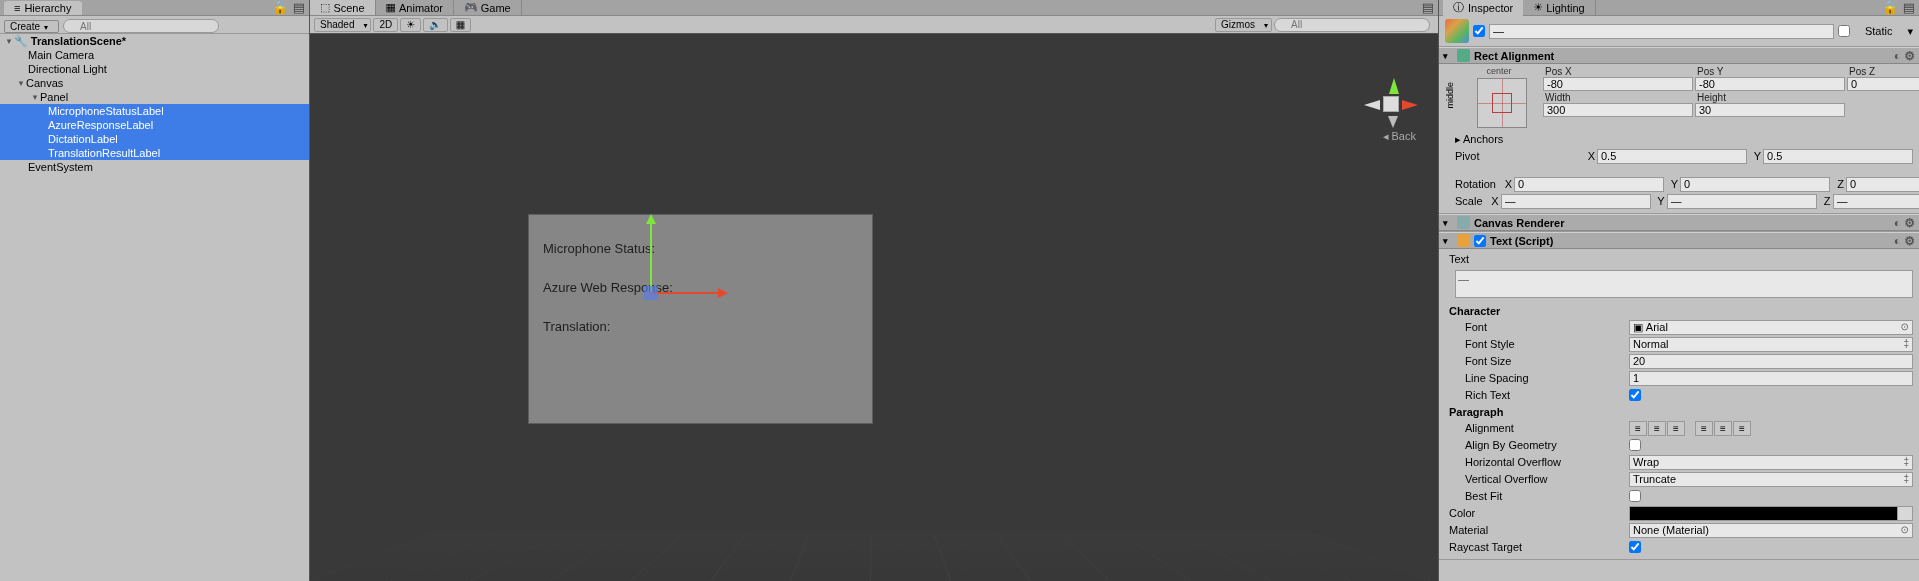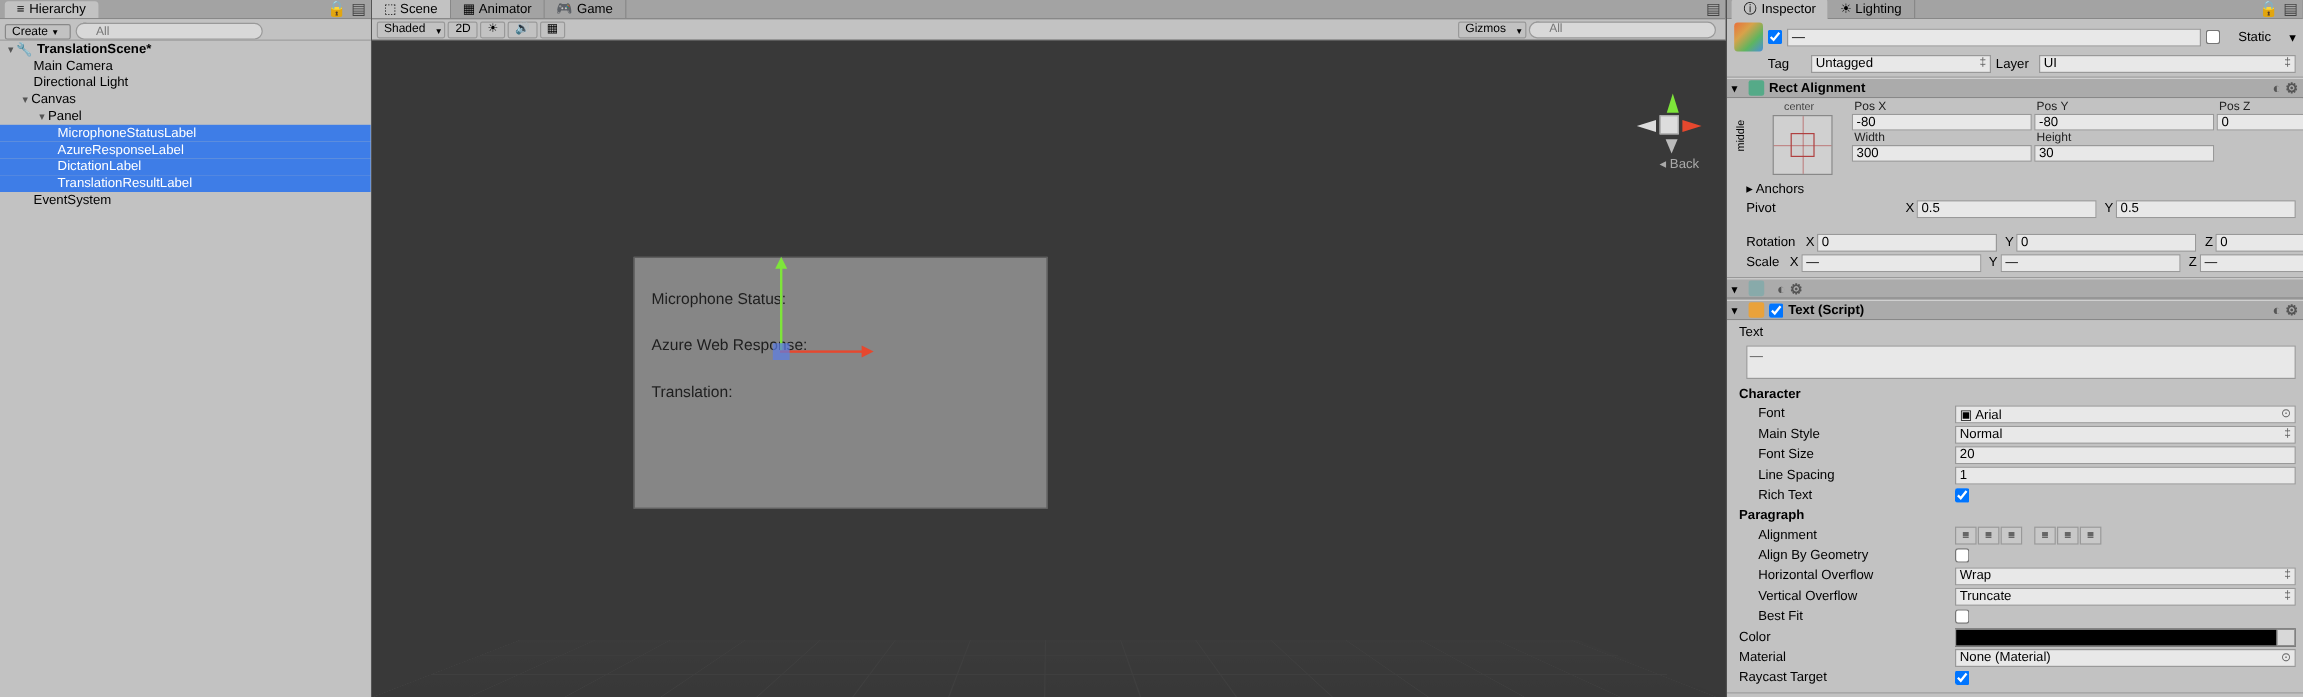--- a/index.html
+++ b/index.html
@@ -258,26 +258,20 @@
       <div class="obj-hr1">
         <div class="cube-ico"></div>
         <input type="checkbox" checked="" class="chk" style="">
         <input class="name-field" value="—" style="">
         <label class="static-lbl">
             <input type="checkbox" class="chk" style="">
             <span>Static</span>
             <span>▾</span>
           </label>
       </div>
-      <div class="obj-hr2">
-        <span class="lbl">Tag</span>
-        <div class="dd tag">Untagged</div>
-        <span class="lbl">Layer</span>
-        <div class="dd layer">UI</div>
-      </div>
     </div>
 
     <div class="comp">
       <div class="comp-header">
         <span class="fold">▾</span>
         <span class="ico" style="background:#5a8"></span>
         <span class="ttl">Rect Alignment</span>
         <span class="gear">◐ ⚙</span>
       </div>
       <div class="comp-body">
@@ -359,20 +353,21 @@
               <input class="numf w3" value="—" style="">
           </div>
         </div>
       </div>
     </div>
 
     <div class="comp">
       <div class="comp-header">
         <span class="fold">▾</span>
         <span class="ico" style="background:#8aa"></span>
+        <span class="ttl">Canvas Renderer</span>
         <span class="gear">◐ ⚙</span>
       </div>
     </div>
 
     <div class="comp">
       <div class="comp-header">
         <span class="fold">▾</span>
         <span class="ico" style="background:#e9a23b"></span>
         <input type="checkbox" checked="" class="chk" style="">
         <span class="ttl">Text (Script)</span>
@@ -385,21 +380,21 @@
         <div class="txt-area">—</div>
 
         <div class="section-lbl">Character</div>
         <div class="prop-row">
             <span class="plbl indent">Font</span>
             <div class="pval">
               <div class="ddf obj">▣ <span>Arial</span></div>
             </div>
           </div>
         <div class="prop-row">
-            <span class="plbl indent">Main Style</span>
+            <span class="plbl indent">Font Style</span>
             <div class="pval">
               <div class="ddf">Normal</div>
             </div>
           </div>
         <div class="prop-row">
             <span class="plbl indent">Font Size</span>
             <div class="pval">
               <input class="numf full" value="20" style="">
             </div>
           </div>

